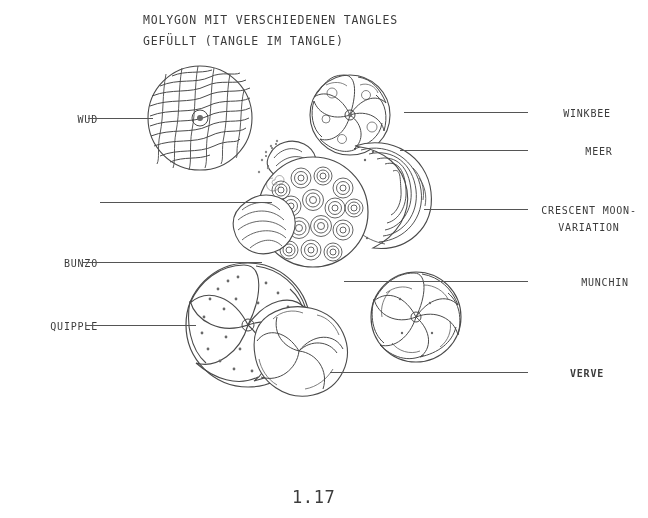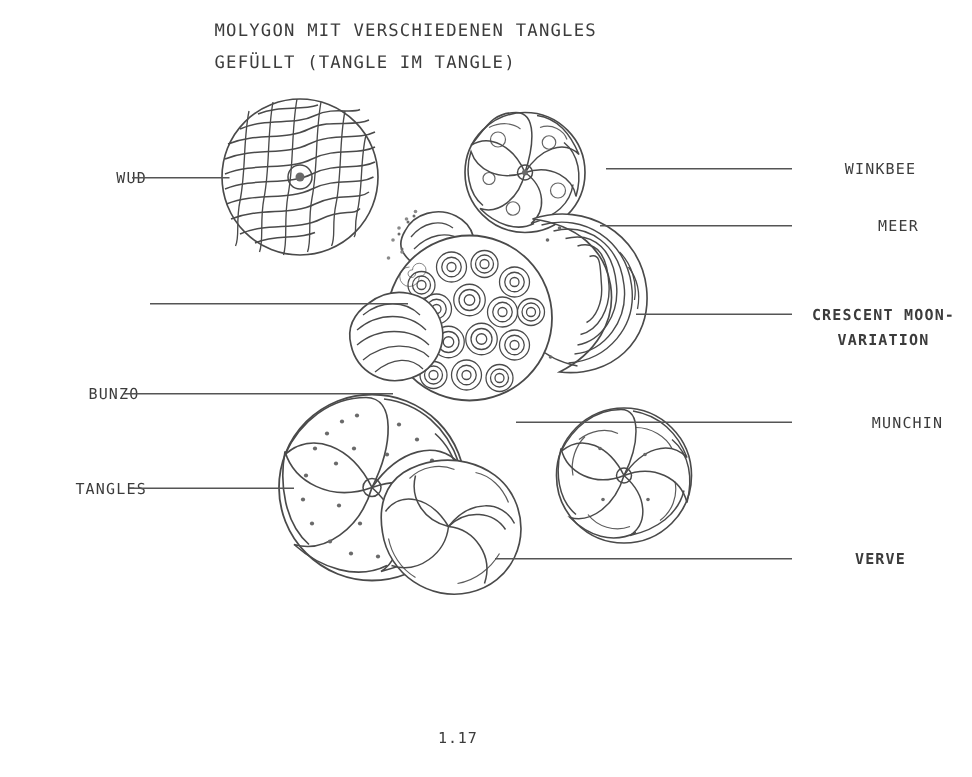--- a/index.html
+++ b/index.html
@@ -49,21 +49,21 @@
   }
   .leader {
     position: absolute;
     height: 0;
     border-top: 1px solid #555;
   }
   .figure-caption {
     position: absolute;
     left: 292px;
     top: 487px;
-    font-size: 10px;
+    font-size: 17px;
     letter-spacing: 0.6px;
     color: #3c3c3c;
   }
   #artwork {
     position: absolute;
     left: 0;
     top: 0;
     width: 648px;
     height: 518px;
     pointer-events: none;
@@ -365,33 +365,33 @@
   </svg>
 
   <div class="title">MOLYGON MIT VERSCHIEDENEN TANGLES
 GEFÜLLT (TANGLE IM TANGLE)</div>
 
   <div class="label right-al" style="left:18px; top:111px; width:80px;">WUD</div>
   <div class="leader" style="left:88px; top:118px; width:65px;"></div>
 
   <div class="leader" style="left:100px; top:202px; width:172px;"></div>
 
-  <div class="label right-al" style="left:36px; top:255px; width:80px;text-align:center;">BUNZO</div>
+  <div class="label right-al" style="left:18px; top:255px; width:80px;">BUNZO</div>
   <div class="leader" style="left:82px; top:262px; width:180px;"></div>
 
-  <div class="label right-al" style="left:8px; top:318px; width:90px;">TANGLES</div>
+  <div class="label right-al" style="left:8px; top:318px; width:90px;">QUIPPLE</div>
   <div class="leader" style="left:86px; top:325px; width:110px;"></div>
 
   <div class="label left-al" style="left:532px; top:105px; width:110px;">WINKBEE</div>
   <div class="leader" style="left:404px; top:112px; width:124px;"></div>
 
   <div class="label left-al" style="left:544px; top:143px; width:110px;">MEER</div>
   <div class="leader" style="left:400px; top:150px; width:128px;"></div>
 
-  <div class="label left-al" style="left:532px; top:202px; width:114px;font-weight:bold;">CRESCENT MOON-
+  <div class="label left-al" style="left:532px; top:202px; width:114px;">CRESCENT MOON-
 VARIATION</div>
   <div class="leader" style="left:424px; top:209px; width:104px;"></div>
 
   <div class="label left-al" style="left:550px; top:274px; width:110px;">MUNCHIN</div>
   <div class="leader" style="left:344px; top:281px; width:184px;"></div>
 
   <div class="label left-al" style="left:532px; top:365px; width:110px;font-weight:bold;">VERVE</div>
   <div class="leader" style="left:330px; top:372px; width:198px;"></div>
 
   <div class="figure-caption">1.17</div>

